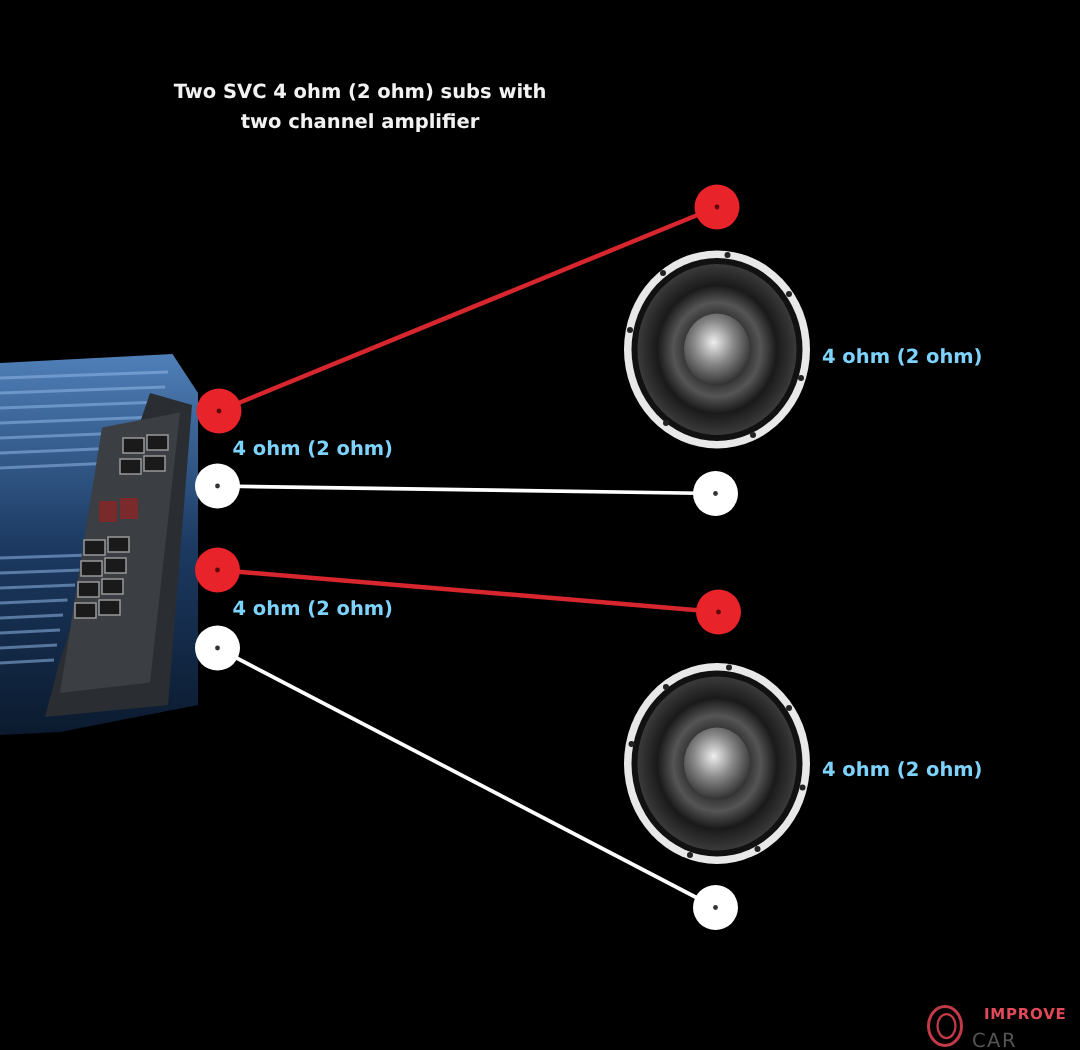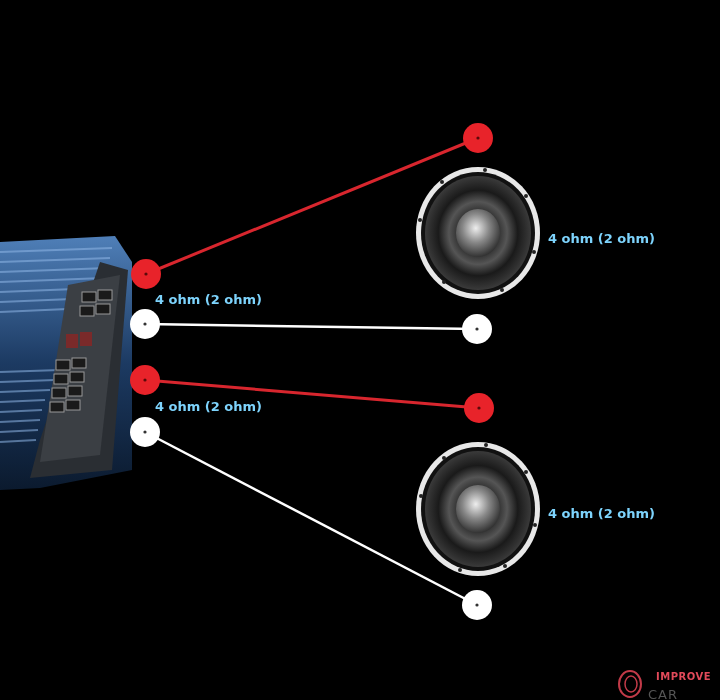--- a/index.html
+++ b/index.html
@@ -10,20 +10,22 @@
   .label { position:absolute; font-size:13px; font-weight:bold; color:#7dd3fc; white-space:nowrap; }
   svg.scene { position:absolute; left:0; top:0; }
   .logo { position:absolute; left:612px; top:668px; width:108px; height:32px; }
   .logo .brand { position:absolute; left:44px; top:3px; font-size:10px; font-weight:bold; color:#e24a5a; letter-spacing:0.5px; }
   .logo .sub { position:absolute; left:36px; top:19px; font-size:13px; color:#555; letter-spacing:1px; }
 </style>
 </head>
 <body>
 
 <div class="title">
+  <div>Two SVC 4 ohm (2 ohm) subs with</div>
+  <div>two channel amplifier</div>
 </div>
 
 <svg class="scene" width="720" height="700" viewBox="0 0 720 700">
   <defs>
     <linearGradient id="ampfin" x1="0" y1="0" x2="0" y2="1">
       <stop offset="0" stop-color="#4f7fb8"></stop>
       <stop offset="0.5" stop-color="#1c3a62"></stop>
       <stop offset="1" stop-color="#0b1a2e"></stop>
     </linearGradient>
     <radialGradient id="cone" cx="0.5" cy="0.5" r="0.5">

